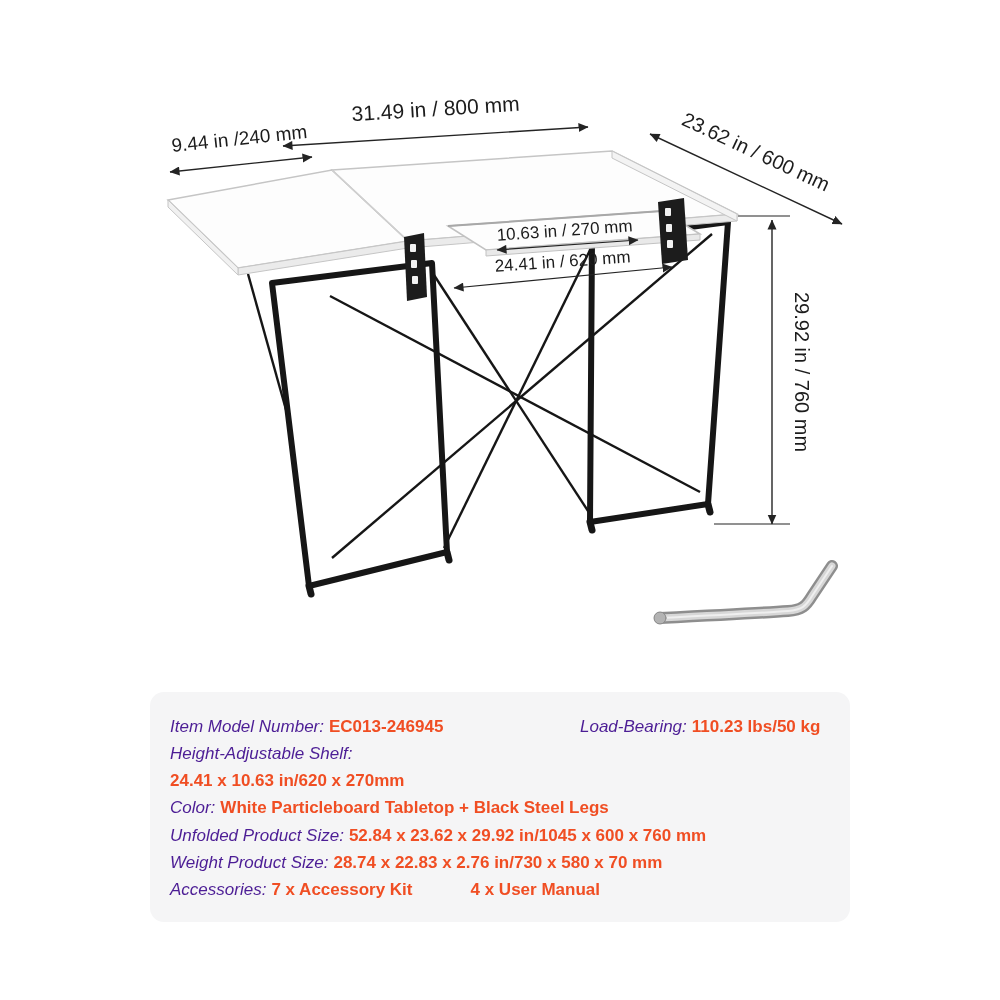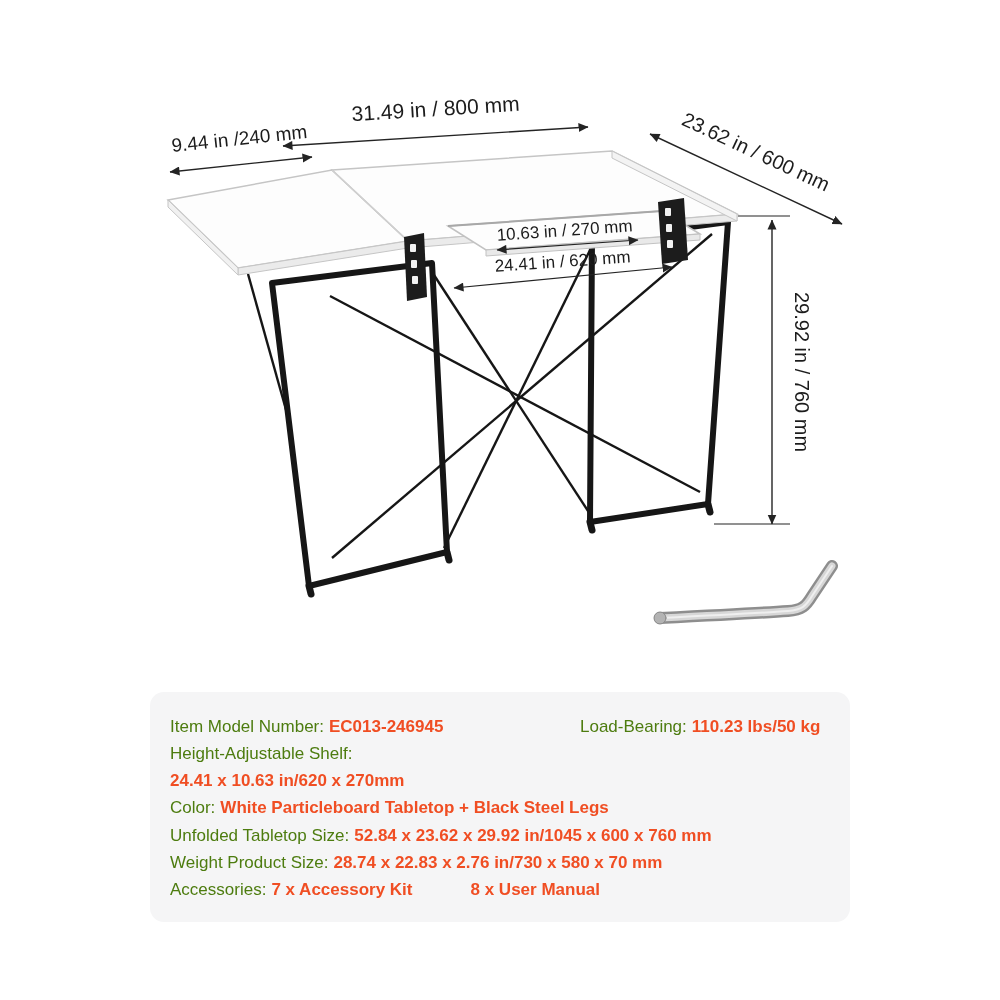--- a/index.html
+++ b/index.html
@@ -18,21 +18,21 @@
     position: absolute; left: 150px; top: 692px;
     width: 700px; height: 230px;
     background: var(--panel-bg, #F5F5F6);
     border-radius: 14px;
     padding: 24px 20px 22px 20px;
     display: flex; flex-direction: column; justify-content: space-between;
     font-size: 17px; color: #3e3e3e; line-height: 1.25;
   }
   .spec-grid { display: grid; grid-template-columns: 410px 1fr; }
   .spec-row { white-space: nowrap; }
-  .lbl { margin-right: 5px; color: #4d7c0f; }
+  .lbl { margin-right: 5px; color: #4c1d95; font-style: italic; }
   .val { color: var(--accent, #F04E23); font-weight: bold; }
   .val.second { margin-left: 58px; }
 </style>
 </head>
 <body>
 
 <div class="stage">
 
   <svg class="drawing" width="1000" height="690" viewBox="0 0 1000 690">
     <defs>
@@ -139,25 +139,25 @@
 
     <div class="spec-row">
       <span class="val">24.41 x 10.63 in/620 x 270mm</span>
     </div>
 
     <div class="spec-row">
       <span class="lbl">Color:</span><span class="val">White Particleboard Tabletop + Black Steel Legs</span>
     </div>
 
     <div class="spec-row">
-      <span class="lbl">Unfolded Tabletop Size:</span><span class="val">52.84 x 23.62 x 29.92 in/1045 x 600 x 760 mm</span>
+      <span class="lbl">Unfolded Product Size:</span><span class="val">52.84 x 23.62 x 29.92 in/1045 x 600 x 760 mm</span>
     </div>
 
     <div class="spec-row">
       <span class="lbl">Weight Product Size:</span><span class="val">28.74 x 22.83 x 2.76 in/730 x 580 x 70 mm</span>
     </div>
 
     <div class="spec-row">
-      <span class="lbl">Accessories:</span><span class="val">7 x Accessory Kit</span><span class="val second">8 x User Manual</span>
+      <span class="lbl">Accessories:</span><span class="val">7 x Accessory Kit</span><span class="val second">4 x User Manual</span>
     </div>
   </div>
 
 </div>
 
 </body></html>

